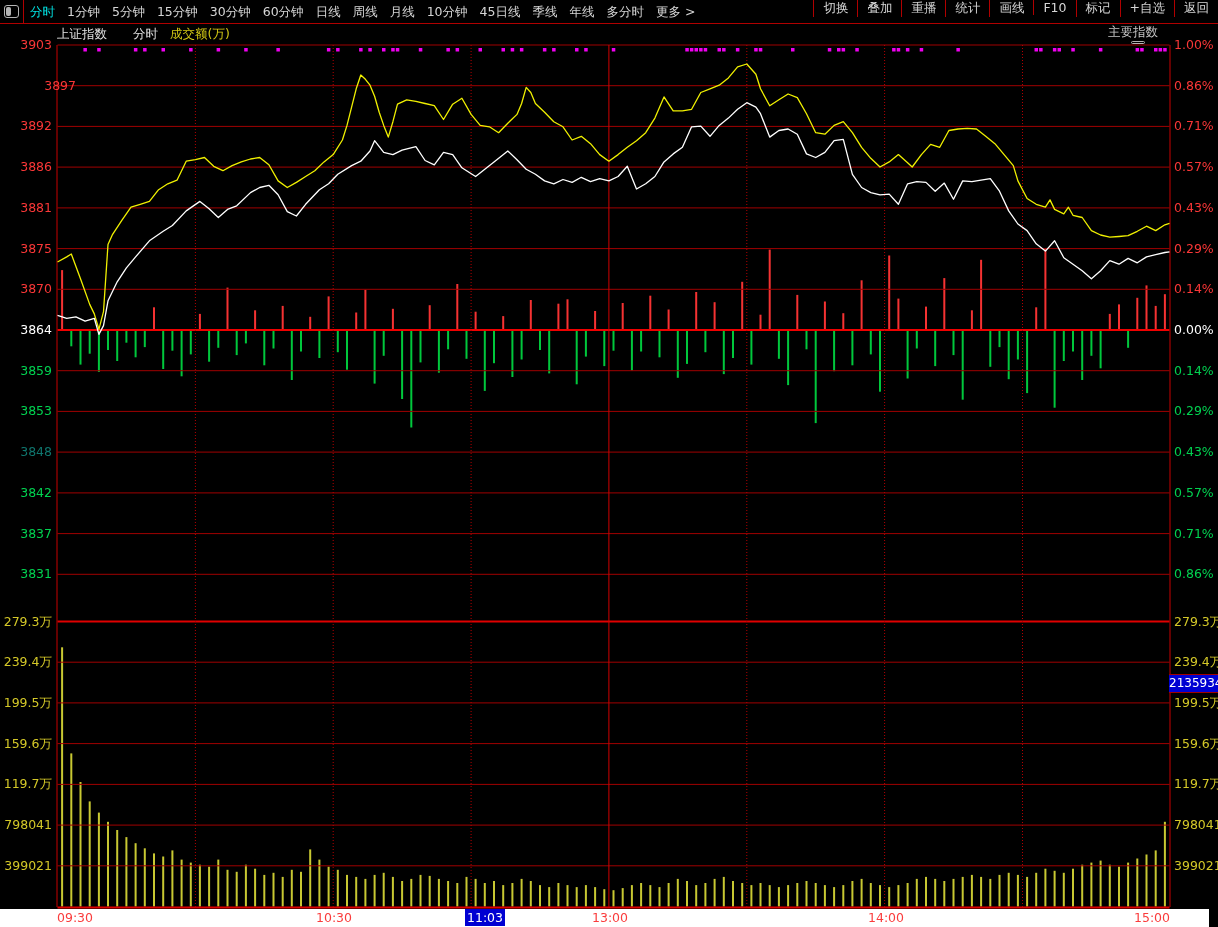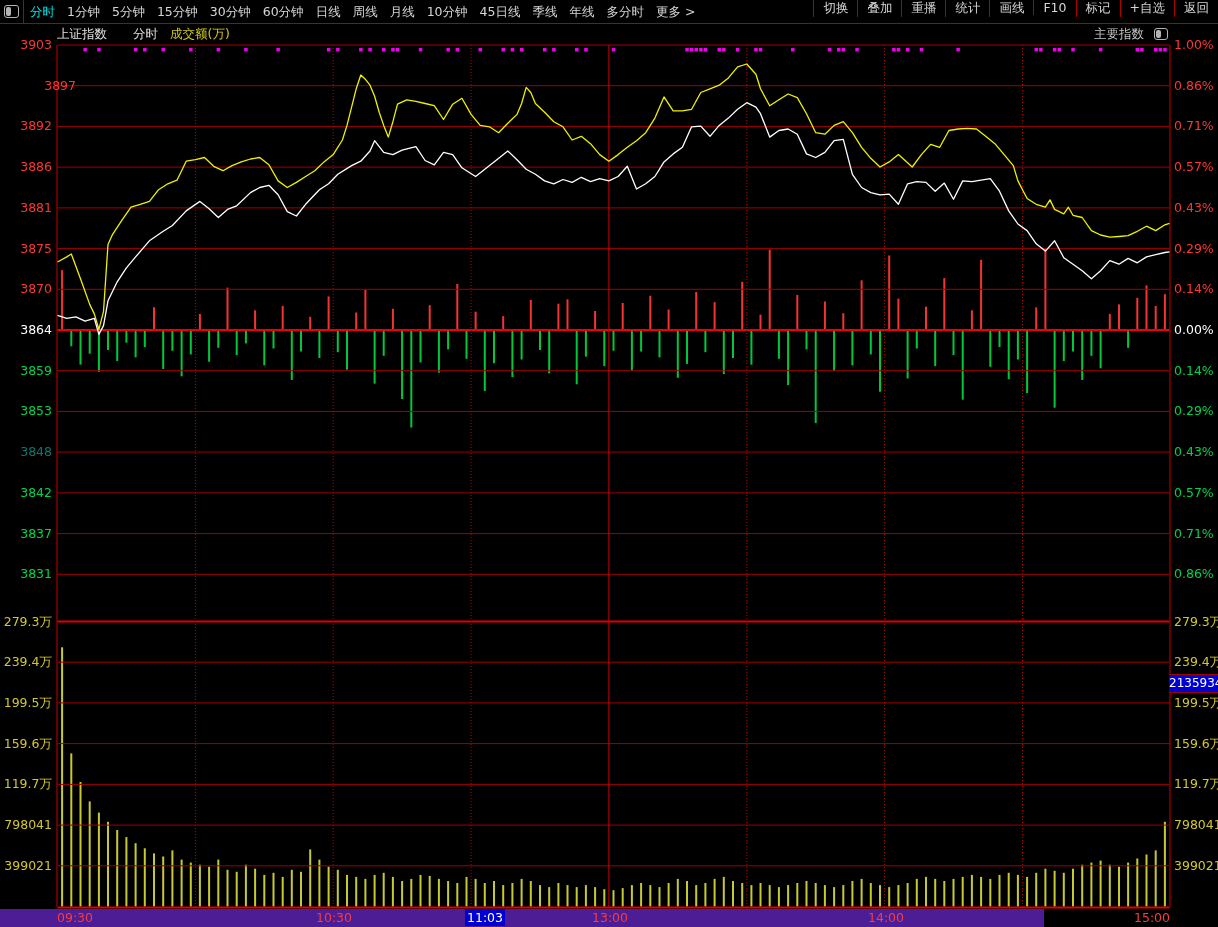--- a/index.html
+++ b/index.html
@@ -17,34 +17,34 @@
   #tb-right{display:flex;align-items:flex-start;margin-left:auto;}
   .tb-btn{color:#d6d6d6;font-size:12.5px;padding:0 9px;display:flex;align-items:center;
     border-left:1px solid #b00000;white-space:nowrap;}
   
   #subheader{position:absolute;left:0;top:24px;width:1218px;height:20px;z-index:5;
     display:flex;font-size:12.5px;gap:28px;}
   #subheader .sh-left{display:flex;align-items:center;padding-left:57px;}
   .sh-name{color:#e2e2e2;}
   .sh-mode{color:#e2e2e2;margin-left:26px;}
   .sh-amt{color:#d2c814;margin-left:12px;}
-  #sub-right{margin-left:auto;display:flex;align-items:center;padding-right:50px;}
+  #sub-right{margin-left:auto;display:flex;align-items:center;padding-right:50px;flex-direction:column;}
   .sh-major{color:#c4c4c4;margin-right:10px;}
   .panel-icon.small{width:12px;height:10px;}
   
   #labels{position:absolute;left:0;top:0;width:1218px;height:927px;z-index:4;pointer-events:none;}
   .axl{position:absolute;font-size:12.5px;line-height:15px;white-space:nowrap;}
   .axl.left{left:0;width:52px;text-align:right;}
   .axl.right{left:1174px;text-align:left;}
   
   #cursor-vol{position:absolute;left:1169px;top:674px;width:49px;height:17px;z-index:6;
     background:#0000d2;color:#fff;font-size:12px;line-height:17px;text-align:center;
     border-top:1px solid #a00000;border-bottom:1px solid #a00000;}
   
-  #time-axis{position:absolute;left:0;top:909px;width:1044px;height:18px;z-index:5;background:#4c1d95;}
+  #time-axis{position:absolute;left:0;top:909px;width:1209px;height:18px;z-index:5;background:#ffffff;}
   .t-lbl{position:absolute;top:1px;font-size:12.5px;color:#fa3c3c;line-height:16px;}
   #cursor-time{position:absolute;top:0;width:40px;height:17px;background:#0000d2;color:#fff;
     font-size:12.5px;line-height:17px;text-align:center;z-index:6;}
 </style>
 </head>
 <body>
 
 <svg id="chart-svg" width="1218" height="927">
     <rect x="0" y="0" width="1218" height="927" fill="#000"></rect>
     <g>

